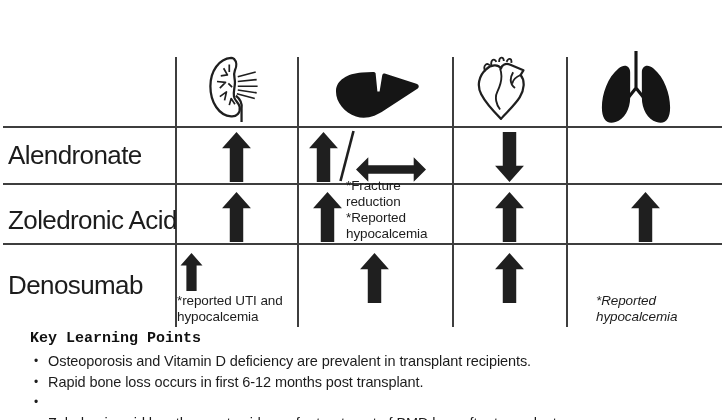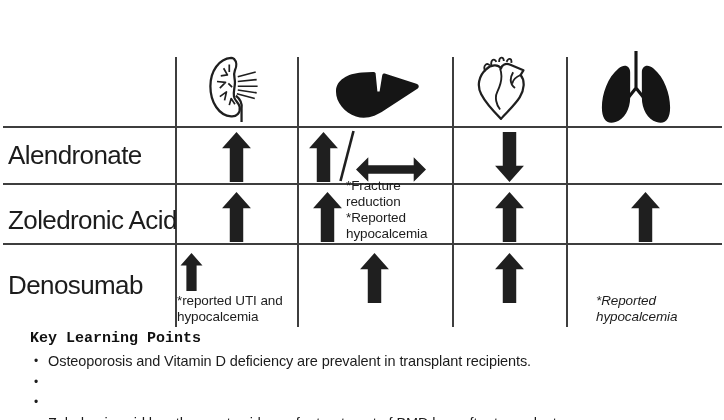--- a/index.html
+++ b/index.html
@@ -148,20 +148,21 @@
 
   <div class="klp">
     <div class="klp-title">Key Learning Points</div>
     <ul>
         <li>
           <span class="dot">•</span>
           <span>Osteoporosis and Vitamin D deficiency are prevalent in transplant recipients.</span>
         </li>
         <li>
           <span class="dot">•</span>
+          <span>Rapid bone loss occurs in first 6-12 months post transplant.</span>
         </li>
         <li>
           <span class="dot">•</span>
         </li>
         <li>
           <span class="dot">•</span>
           <span>Zoledronic acid has the most evidence for treatment of BMD loss after transplant.</span>
         </li>
       </ul>
   </div>

